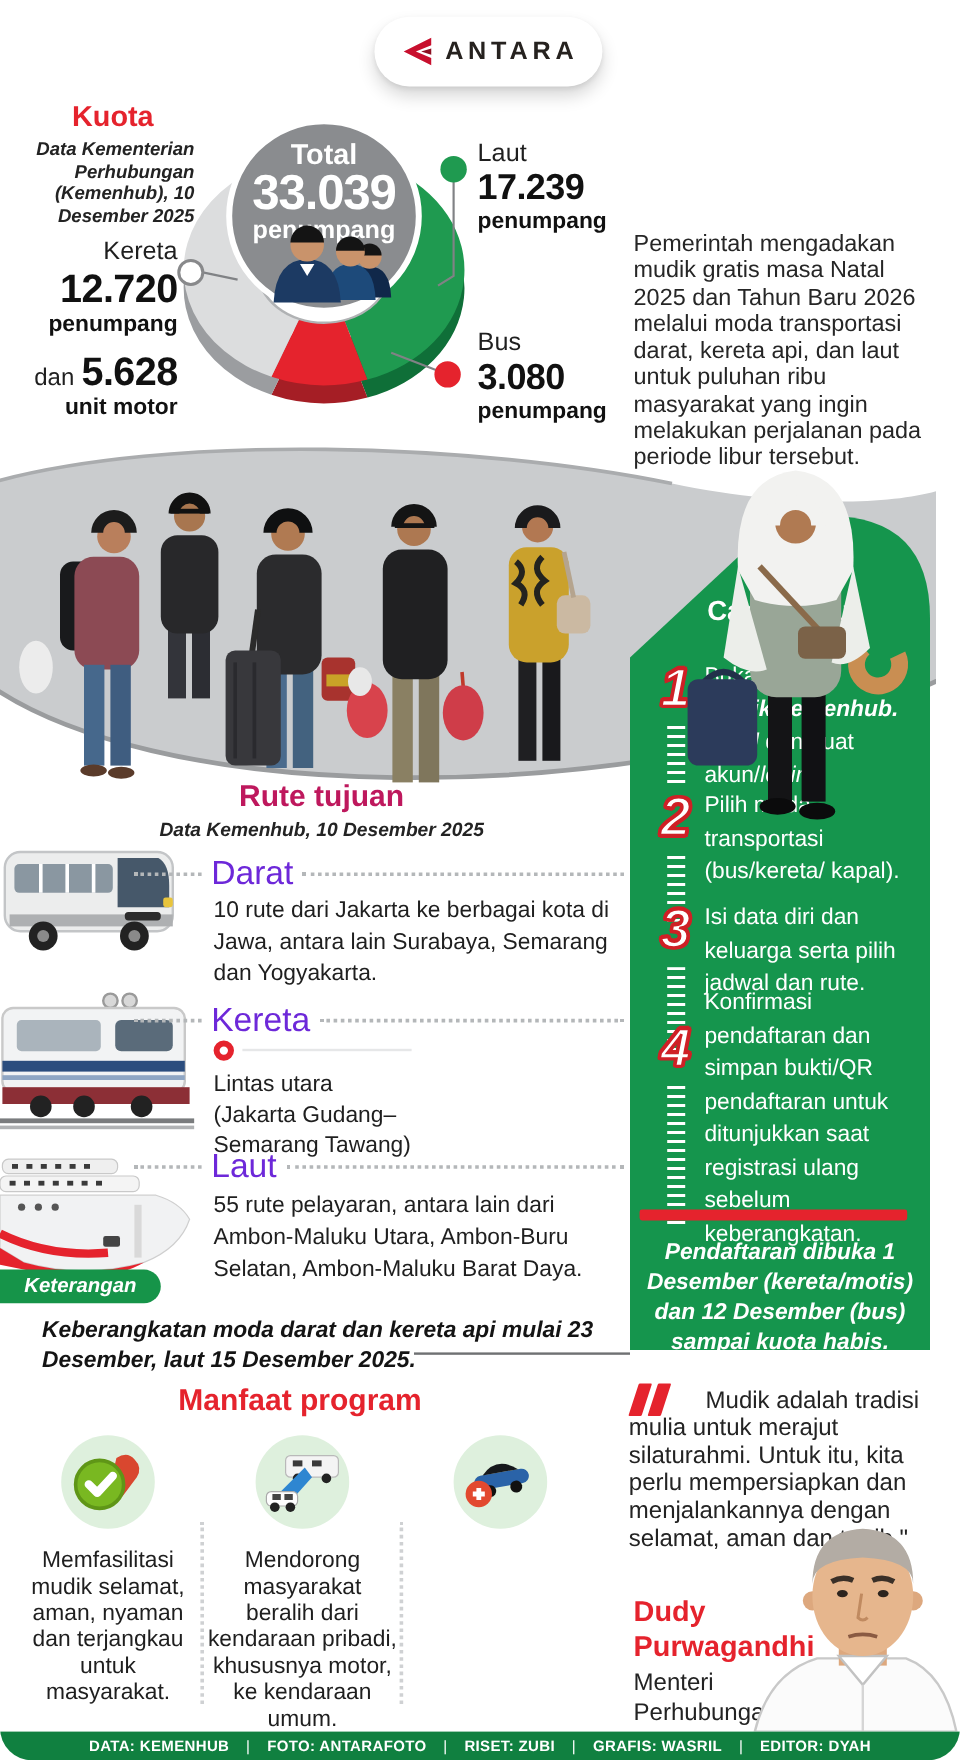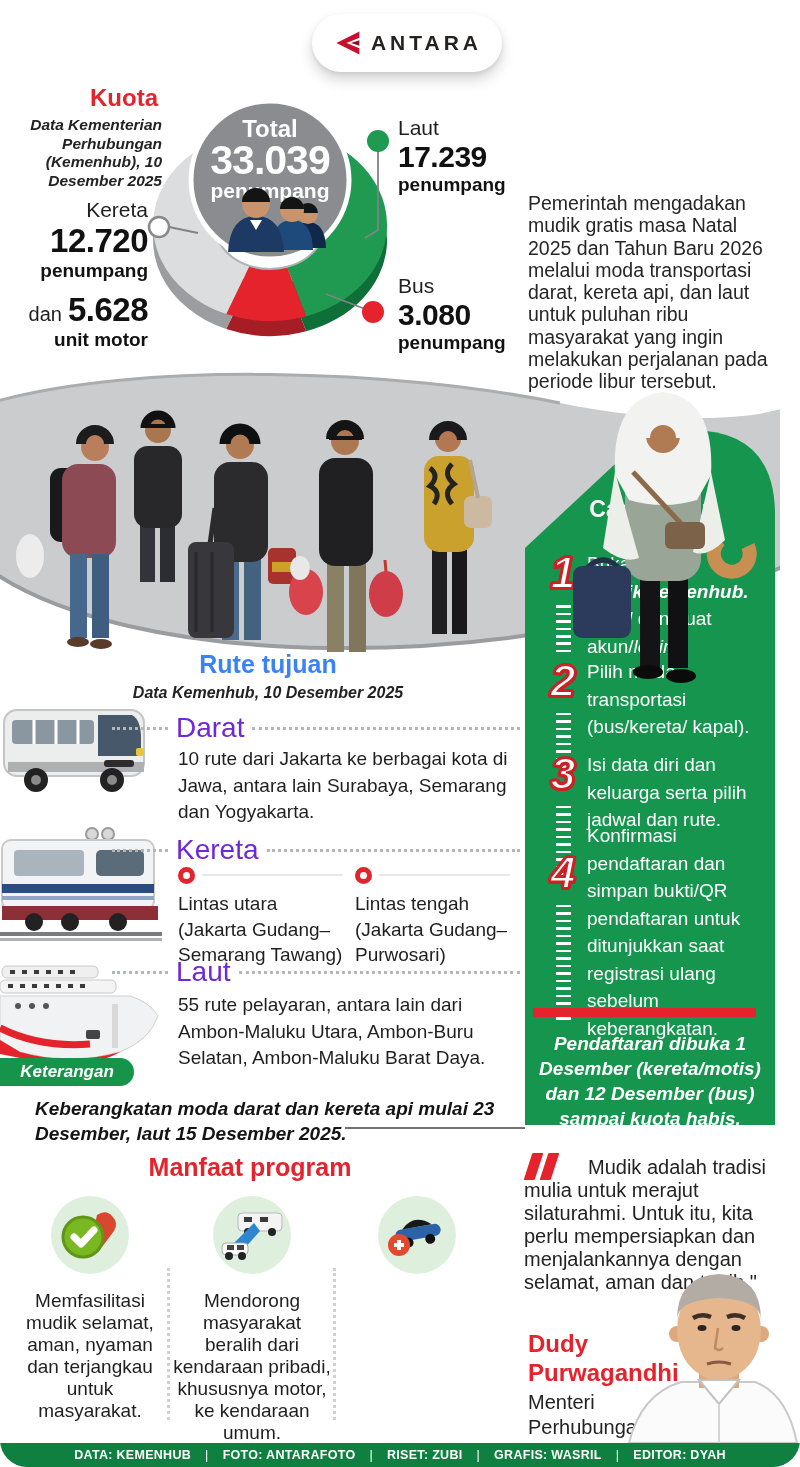--- a/index.html
+++ b/index.html
@@ -5,21 +5,21 @@
   html,body{margin:0;padding:0;background:#fff;}
   .page{position:relative;width:800px;height:1467px;background:#fff;overflow:hidden;
         font-family:"Liberation Sans",sans-serif;color:#1f1f1f;border-radius:27px;}
   .abs{position:absolute;}
   
   .logo-pill{left:312px;top:14px;width:190px;height:58px;background:#fff;border-radius:30px;
              box-shadow:0 8px 14px rgba(0,0,0,.16), 0 2px 4px rgba(0,0,0,.08);
              display:flex;align-items:center;justify-content:center;gap:9px;z-index:5;}
   .logo-word{font-size:21px;font-weight:700;letter-spacing:4px;color:#26221f;}
   
-  .kuota-h{left:30px;top:84px;width:128px;text-align:right;font-size:24px;font-weight:800;color:#e5232d;}
+  .kuota-h{left:30px;top:84px;width:128px;text-align:center;font-size:24px;font-weight:800;color:#e5232d;}
   .kuota-src{left:22px;top:116px;width:140px;text-align:right;font-size:15.5px;font-style:italic;
              font-weight:600;line-height:1.2;color:#232323;}
   
   .co-label{font-size:21px;color:#1f1f1f;}
   .co-value{font-size:30px;font-weight:800;letter-spacing:-0.5px;color:#111;}
   .co-unit{font-size:19px;font-weight:700;color:#111;}
   .kereta-blk{left:6px;top:198px;width:142px;text-align:right;}
   .kereta-blk .co-value{font-size:33px;}
   .dan-row{margin-top:9px;}
   .dan-word{font-size:20px;font-weight:400;margin-right:6px;}
@@ -40,21 +40,21 @@
             text-shadow:-2px 0 #cf2026,2px 0 #cf2026,0 -2px #cf2026,0 2px #cf2026,
                         -1.5px -1.5px #cf2026,1.5px 1.5px #cf2026,-1.5px 1.5px #cf2026,1.5px -1.5px #cf2026;}
   .ticks{width:15px;margin-top:10px;
          background-image:repeating-linear-gradient(to bottom,#fff 0 2.5px,transparent 2.5px 7.5px);}
   .step-text{font-size:19px;line-height:27.5px;width:182px;}
   .st-n{}.st-b{font-weight:400;}.st-i{font-style:italic;}.st-bi{font-weight:800;font-style:italic;}
   .red-bar{position:absolute;left:8px;top:578px;width:223px;height:9px;background:#e5232d;border-radius:2px;}
   .panel-note{position:absolute;left:4px;top:601px;width:242px;text-align:center;
               font-size:19px;font-weight:700;font-style:italic;line-height:1.32;}
   
-  .rt-h{left:108px;top:650px;width:320px;text-align:center;font-size:25px;font-weight:800;color:#3b82f6;}
+  .rt-h{left:108px;top:650px;width:320px;text-align:center;font-size:25px;font-weight:800;color:#be185d;}
   .rt-src{left:88px;top:684px;width:360px;text-align:center;font-size:16px;font-style:italic;
           font-weight:600;color:#232323;}
   .sec-head{display:flex;align-items:center;left:112px;width:408px;height:24px;}
   .dotline{border-top:3px dotted #b4b7b9;height:0;}
   .dot-l{width:56px;flex:none;}
   .dot-r{flex:1;}
   .sec-label{font-size:28px;font-weight:400;color:#6d28d9;margin:0 8px;line-height:1;}
   .sec-text{font-size:19px;line-height:26.5px;color:#1f1f1f;}
   .bul-row{display:flex;align-items:center;height:18px;}
   .bullet{width:7px;height:7px;flex:none;border-radius:50%;background:#fff;border:5.5px solid #e5232d;}
@@ -335,27 +335,20 @@
     <div class="sec-label">Kereta</div>
     <div class="dotline dot-r"></div>
   </div>
   <div class="abs" style="left:178px;top:866px;width:165px;">
     <div class="bul-row">
         <div class="bullet"></div>
       <div class="bullet-line"></div>
       </div>
     <div class="col-text">Lintas utara (Jakarta Gudang–Semarang Tawang)</div>
   </div>
-  <div class="abs" style="left:355px;top:866px;width:155px;">
-    <div class="bul-row">
-        <div class="bullet"></div>
-      <div class="bullet-line"></div>
-      </div>
-    <div class="col-text">Lintas tengah (Jakarta Gudang–Purwosari)</div>
-  </div>
 
   <svg class="abs" style="left:0;top:944px;" width="166" height="132" viewBox="0 0 166 132">
     <rect x="2" y="22" width="96" height="12" rx="5" fill="#efefef" stroke="#c9c9c9"></rect>
     <rect x="0" y="36" width="116" height="13" rx="5" fill="#f4f4f4" stroke="#c9c9c9"></rect>
     <g fill="#3a3a3a">
       <rect x="10" y="26" width="5" height="4"></rect>
         <rect x="22" y="26" width="5" height="4"></rect>
         <rect x="34" y="26" width="5" height="4"></rect>
         <rect x="46" y="26" width="5" height="4"></rect>
         <rect x="58" y="26" width="5" height="4"></rect>

